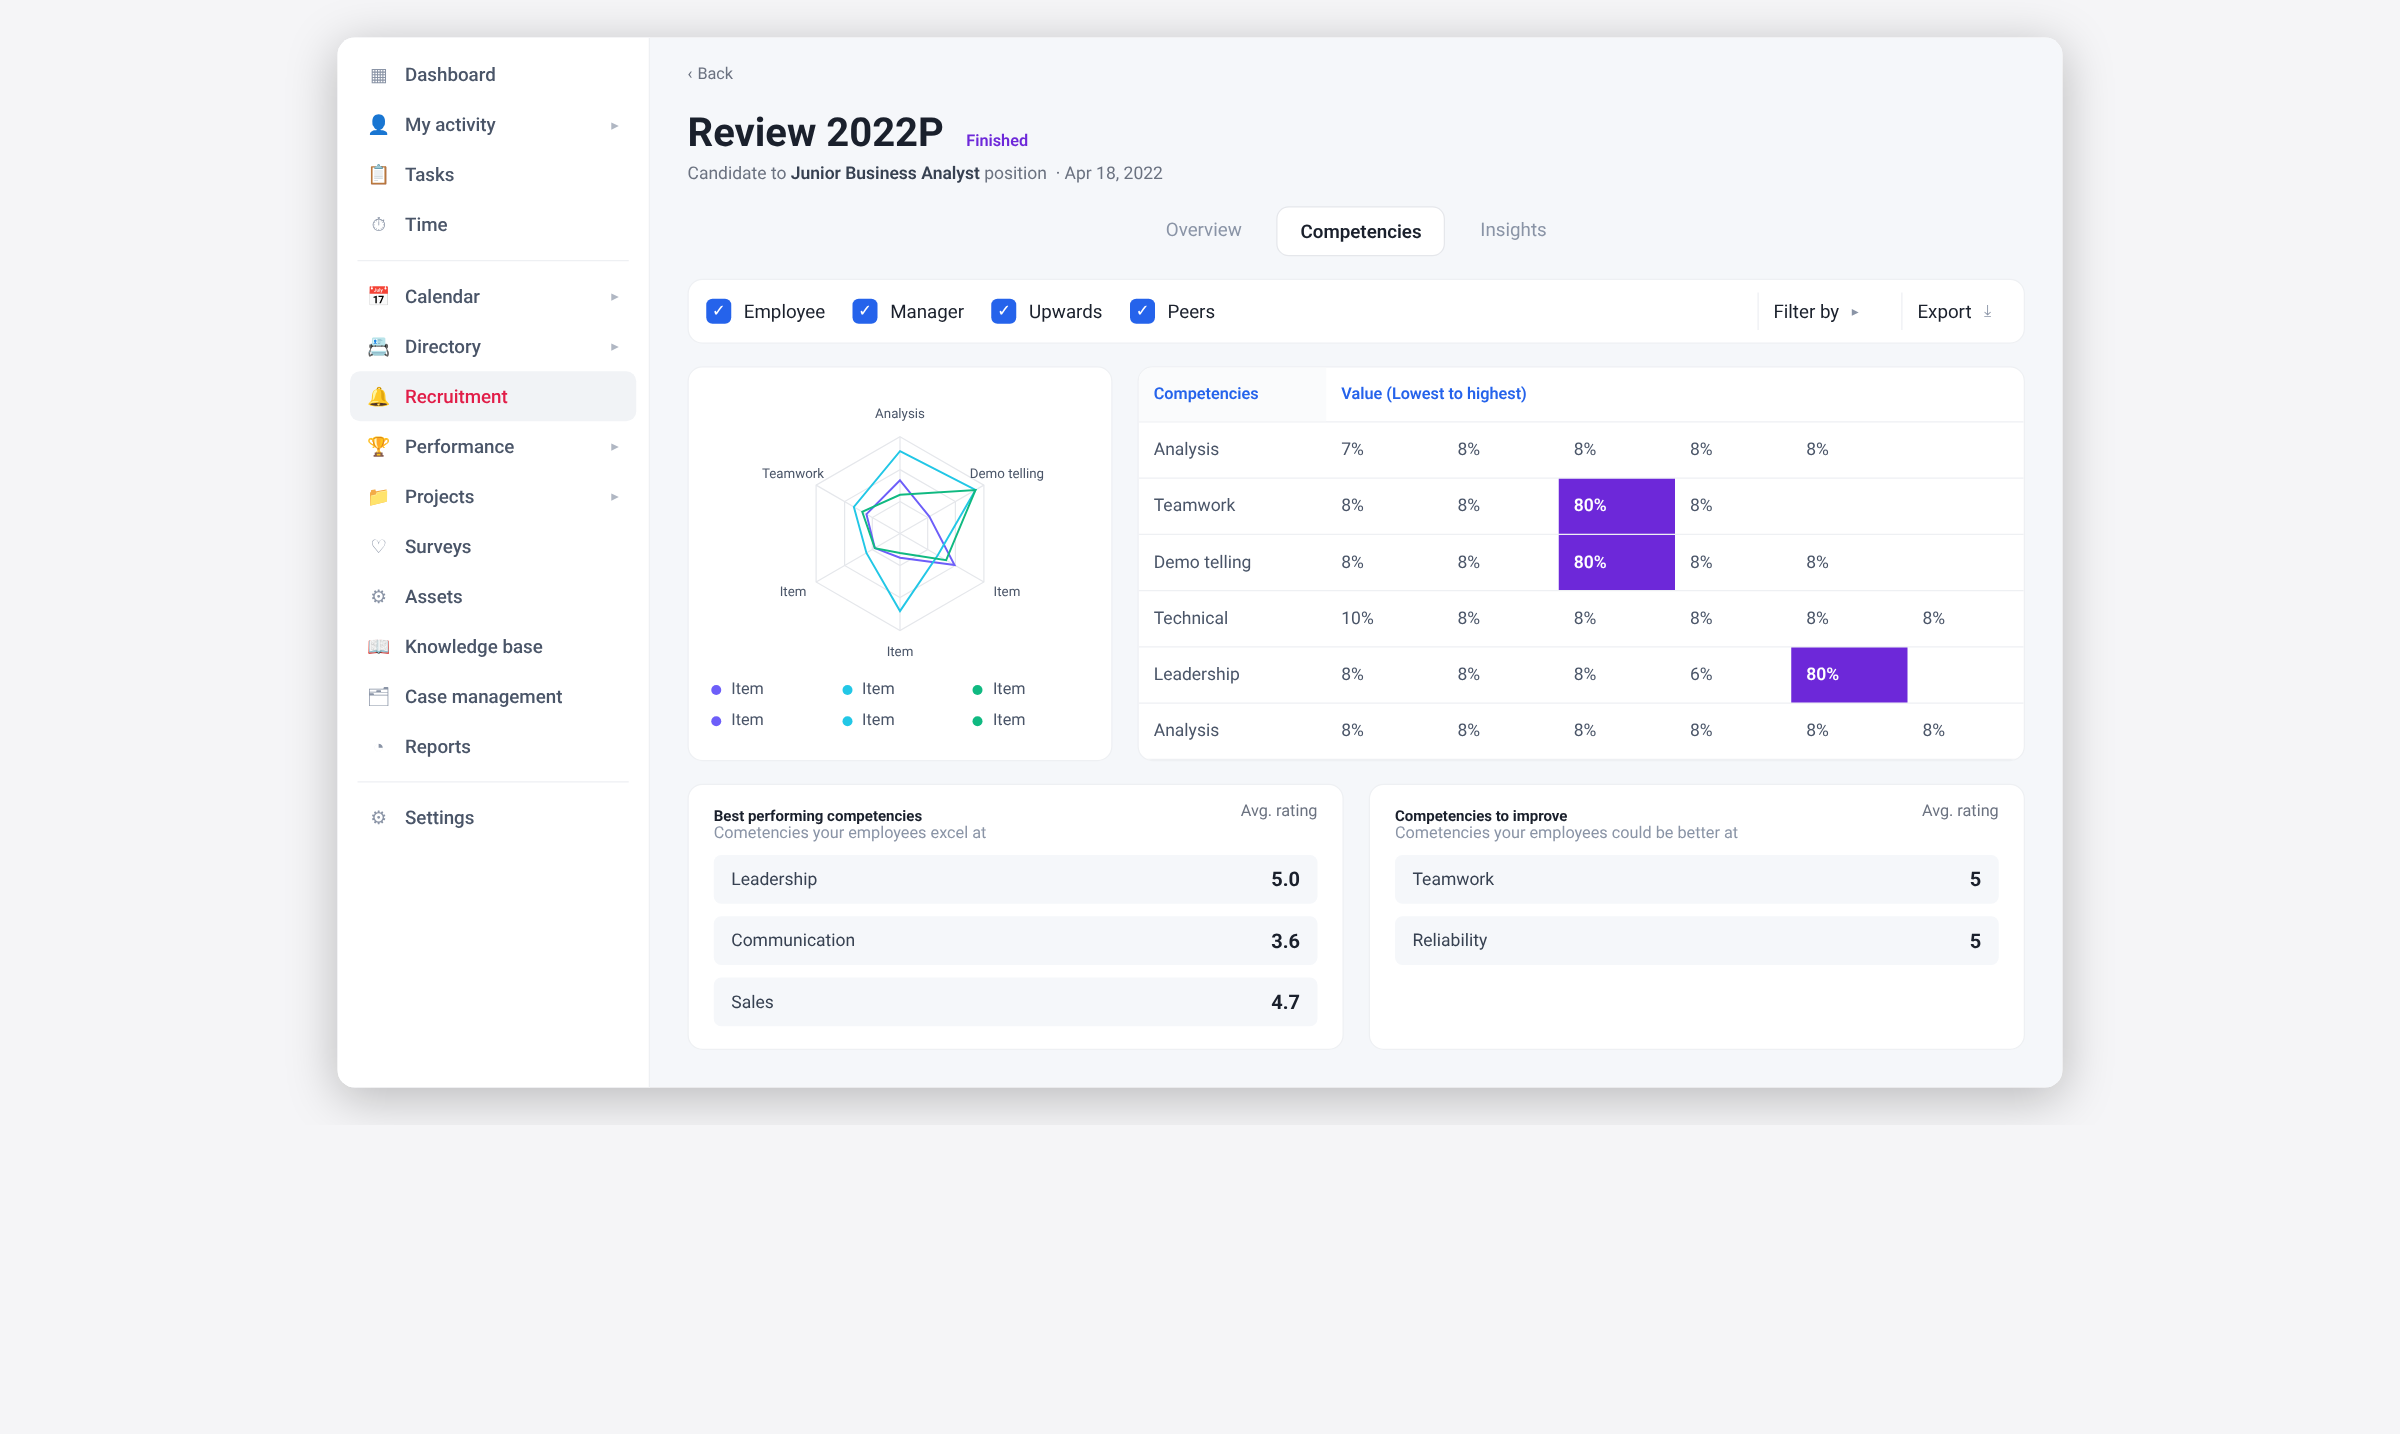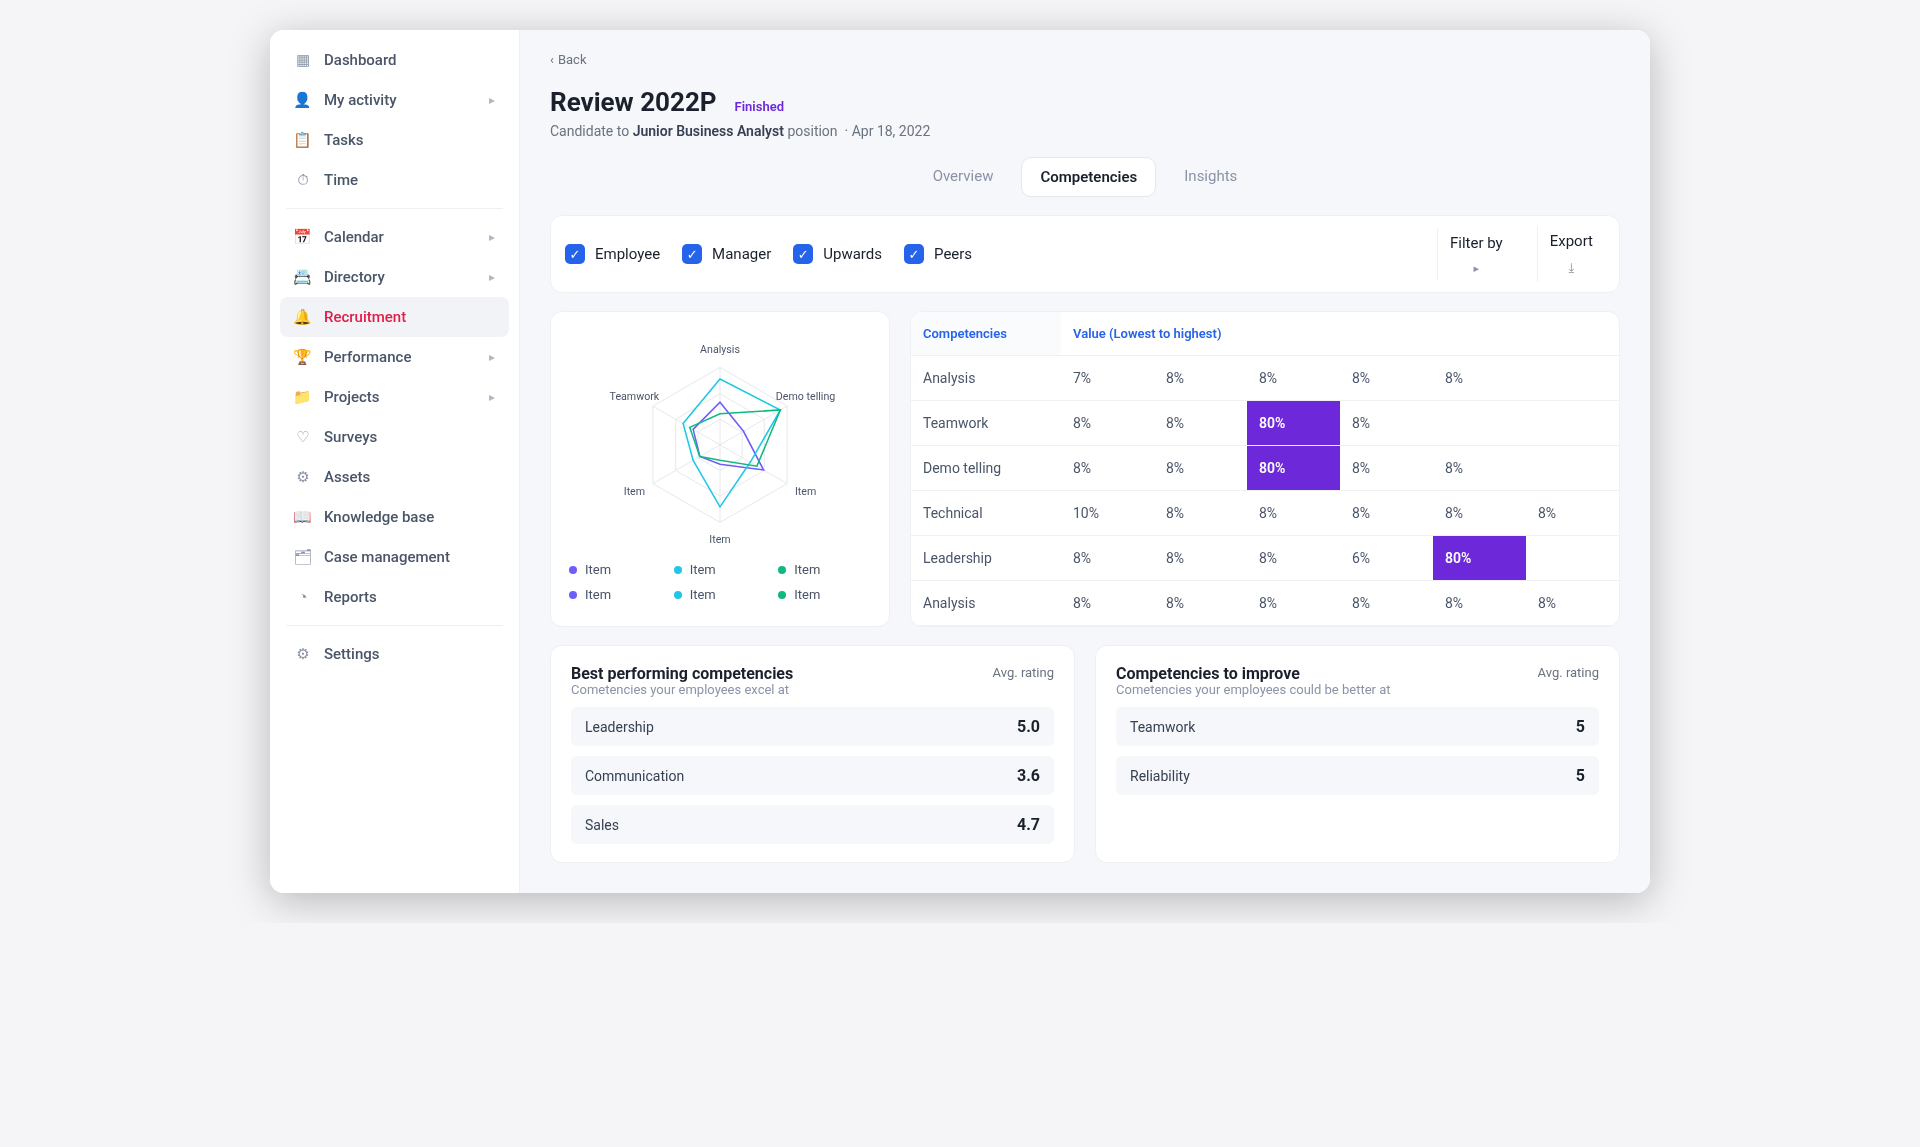--- a/index.html
+++ b/index.html
@@ -16,48 +16,48 @@
   .sidebar { width:250px; background:#fff; border-right:1px solid #eef0f3; padding:10px 10px; min-height:760px;}
   .side-item { display:flex; align-items:center; gap:12px; padding:11px 14px; border-radius:8px; color:#4a5568; font-size:15px; font-weight:500; cursor:pointer;}
   .side-item .chev { margin-left:auto; font-size:12px; color:#b0b7c3;}
   .side-item.active { background:#f1f3f6; color:#e11d48; }
   .side-item .ico { width:18px; height:18px; display:inline-flex; align-items:center; justify-content:center; color:#8a94a6;}
   .side-item.active .ico { color:#e11d48; }
   .divider { height:1px; background:#eef0f3; margin:8px 6px; }
   .main { flex:1; padding:16px 30px 30px 30px; }
   .back { color:#6b7280; font-size:13px; display:flex; align-items:center; gap:4px; cursor:pointer; padding:6px 0;}
   .header-row { margin-top:14px; }
-  .title { font-size:26px; font-weight:700; color:#1a202c; display:inline-block;}
+  .title { font-size:32px; font-weight:700; color:#1a202c; display:inline-block;}
   .status { color:#6d28d9; font-size:13px; font-weight:600; margin-left:14px;}
   .subtitle { color:#6b7280; font-size:14px; margin-top:6px; }
   .subtitle b { color:#374151; font-weight:600;}
   .tabs { display:flex; gap:10px; margin-top:18px;justify-content:center; }
   .tab { padding:10px 18px; border-radius:10px; color:#8a94a6; font-size:15px; cursor:pointer;}
   .tab.active { background:#fff; color:#1a202c; font-weight:600; border:1px solid #e5e7eb;}
   .toolbar { margin-top:18px; background:#fff; border:1px solid #eef0f3; border-radius:12px; display:flex; align-items:center; padding:10px 14px; gap:22px;}
   .chk { display:flex; align-items:center; gap:10px; font-size:15px; color:#1a202c; cursor:pointer;}
   .chkbox { width:20px; height:20px; border-radius:5px; background:#2563eb; display:flex; align-items:center; justify-content:center; color:#fff; font-size:13px;}
   .spacer { flex:1; }
-  .toolbtn { display:flex; align-items:center; gap:10px; padding:6px 12px; border-left:1px solid #eef0f3; color:#1a202c; font-size:15px; cursor:pointer;flex-direction:column;}
+  .toolbtn { display:flex; align-items:center; gap:10px; padding:6px 12px; border-left:1px solid #eef0f3; color:#1a202c; font-size:15px; cursor:pointer;}
   .content-row { display:flex; gap:20px; margin-top:18px; }
   .card { background:#fff; border:1px solid #eef0f3; border-radius:12px; }
   .radar-card { width:340px; padding:18px 14px; }
   .radar-wrap { position:relative; width:100%; height:220px; }
   .legend { display:grid; grid-template-columns:repeat(3,1fr); gap:10px 12px; margin-top:12px; padding:0 4px;}
   .leg { display:flex; align-items:center; gap:8px; font-size:13px; color:#4a5568;}
   .leg-dot { width:8px; height:8px; border-radius:50%; }
   .table-card { flex:1; overflow:hidden; }
   .trow { display:grid; grid-template-columns:150px repeat(6,1fr); border-bottom:1px solid #eef0f3; }
   .tcell { padding:14px 12px; font-size:14px; color:#4a5568; }
   .thead { color:#2563eb; font-size:13px; font-weight:600; background:#fafbfc;}
   .thead2 { color:#2563eb; font-size:13px; font-weight:600; grid-column:2 / -1;}
   .hcell { background:#6d28d9; color:#fff; font-weight:600;}
   .bottom-row { display:flex; gap:20px; margin-top:18px; }
   .panel { flex:1; background:#fff; border:1px solid #eef0f3; border-radius:12px; padding:18px 20px;}
-  .panel h3 { font-size:16px; font-weight:700; color:#1a202c;}
+  .panel h3 { font-size:12px; font-weight:700; color:#1a202c;}
   .panel .sub { font-size:13px; color:#8a94a6; margin-top:2px;}
   .panel .col-hdr { text-align:right; font-size:13px; color:#6b7280; margin-top:-18px;}
   .listrow { display:flex; justify-content:space-between; align-items:center; background:#f5f7fa; border-radius:6px; padding:10px 14px; margin-top:10px; font-size:14px; color:#374151;}
   .listrow .val { font-weight:700; color:#1a202c; font-size:16px;}
 </style>
 </head>
 <body>
 
 <div class="window">
   <div class="body">

